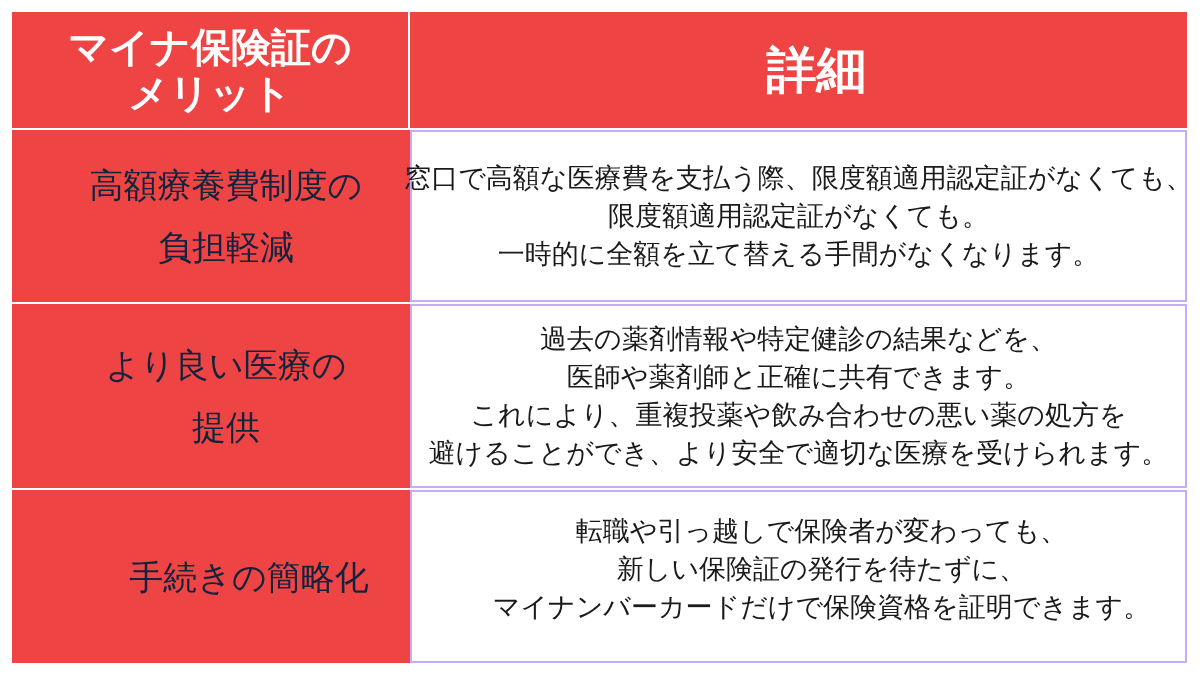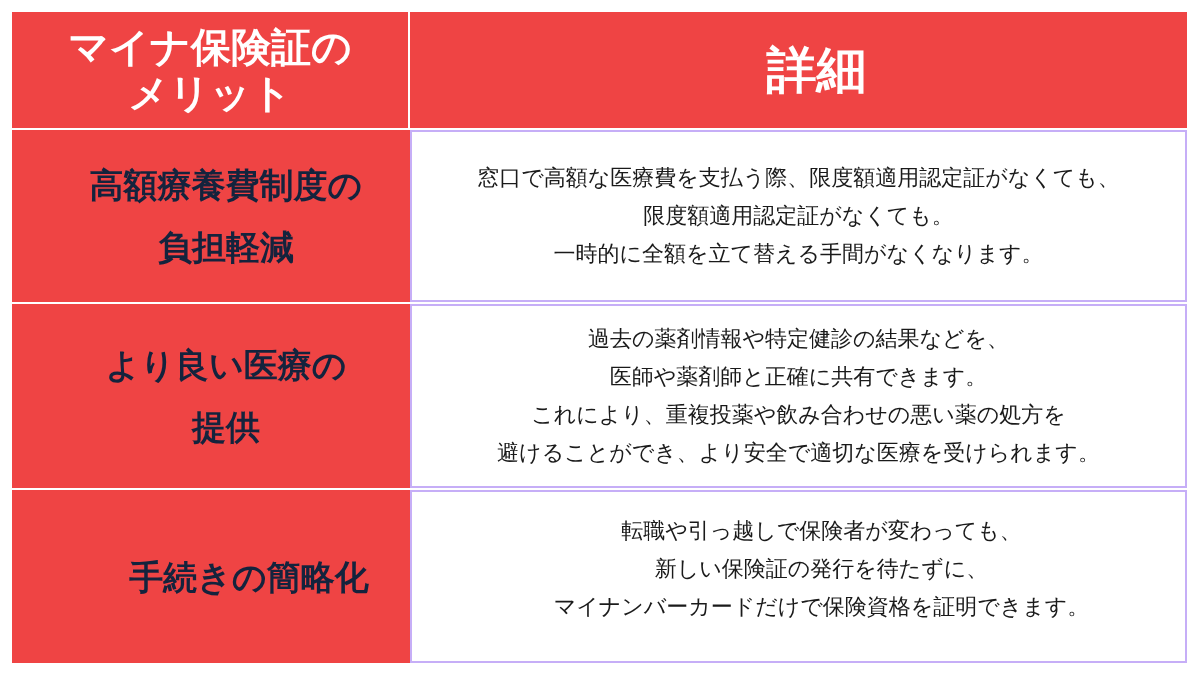--- a/index.html
+++ b/index.html
@@ -47,29 +47,29 @@
       left: 398px; top: 0; width: 777px; height: 116px;
       color: #ffffff;
       font-weight: bold;
       font-size: 50px;
       padding-left: 36px;
     }
     .row-label {
       left: 0;
       width: 428px;
       color: #14233d;
-      font-weight: bold;
+      font-weight: normal;
       font-size: 34px;
       line-height: 62px;
     }
     .row-detail {
       left: 398px;
       width: 777px;
       color: #1a1a1a;
-      font-size: 22px;
+      font-size: 27px;
       line-height: 38px;
     }
     .r1 { top: 118px; height: 172px; }
     .r2 { top: 292px; height: 184px; }
     .r3 { top: 478px; height: 173px; padding-left: 46px; }
     .lines span {
       display: block;
       white-space: nowrap;
     }
     .r3.row-detail { padding-bottom: 16px; }

